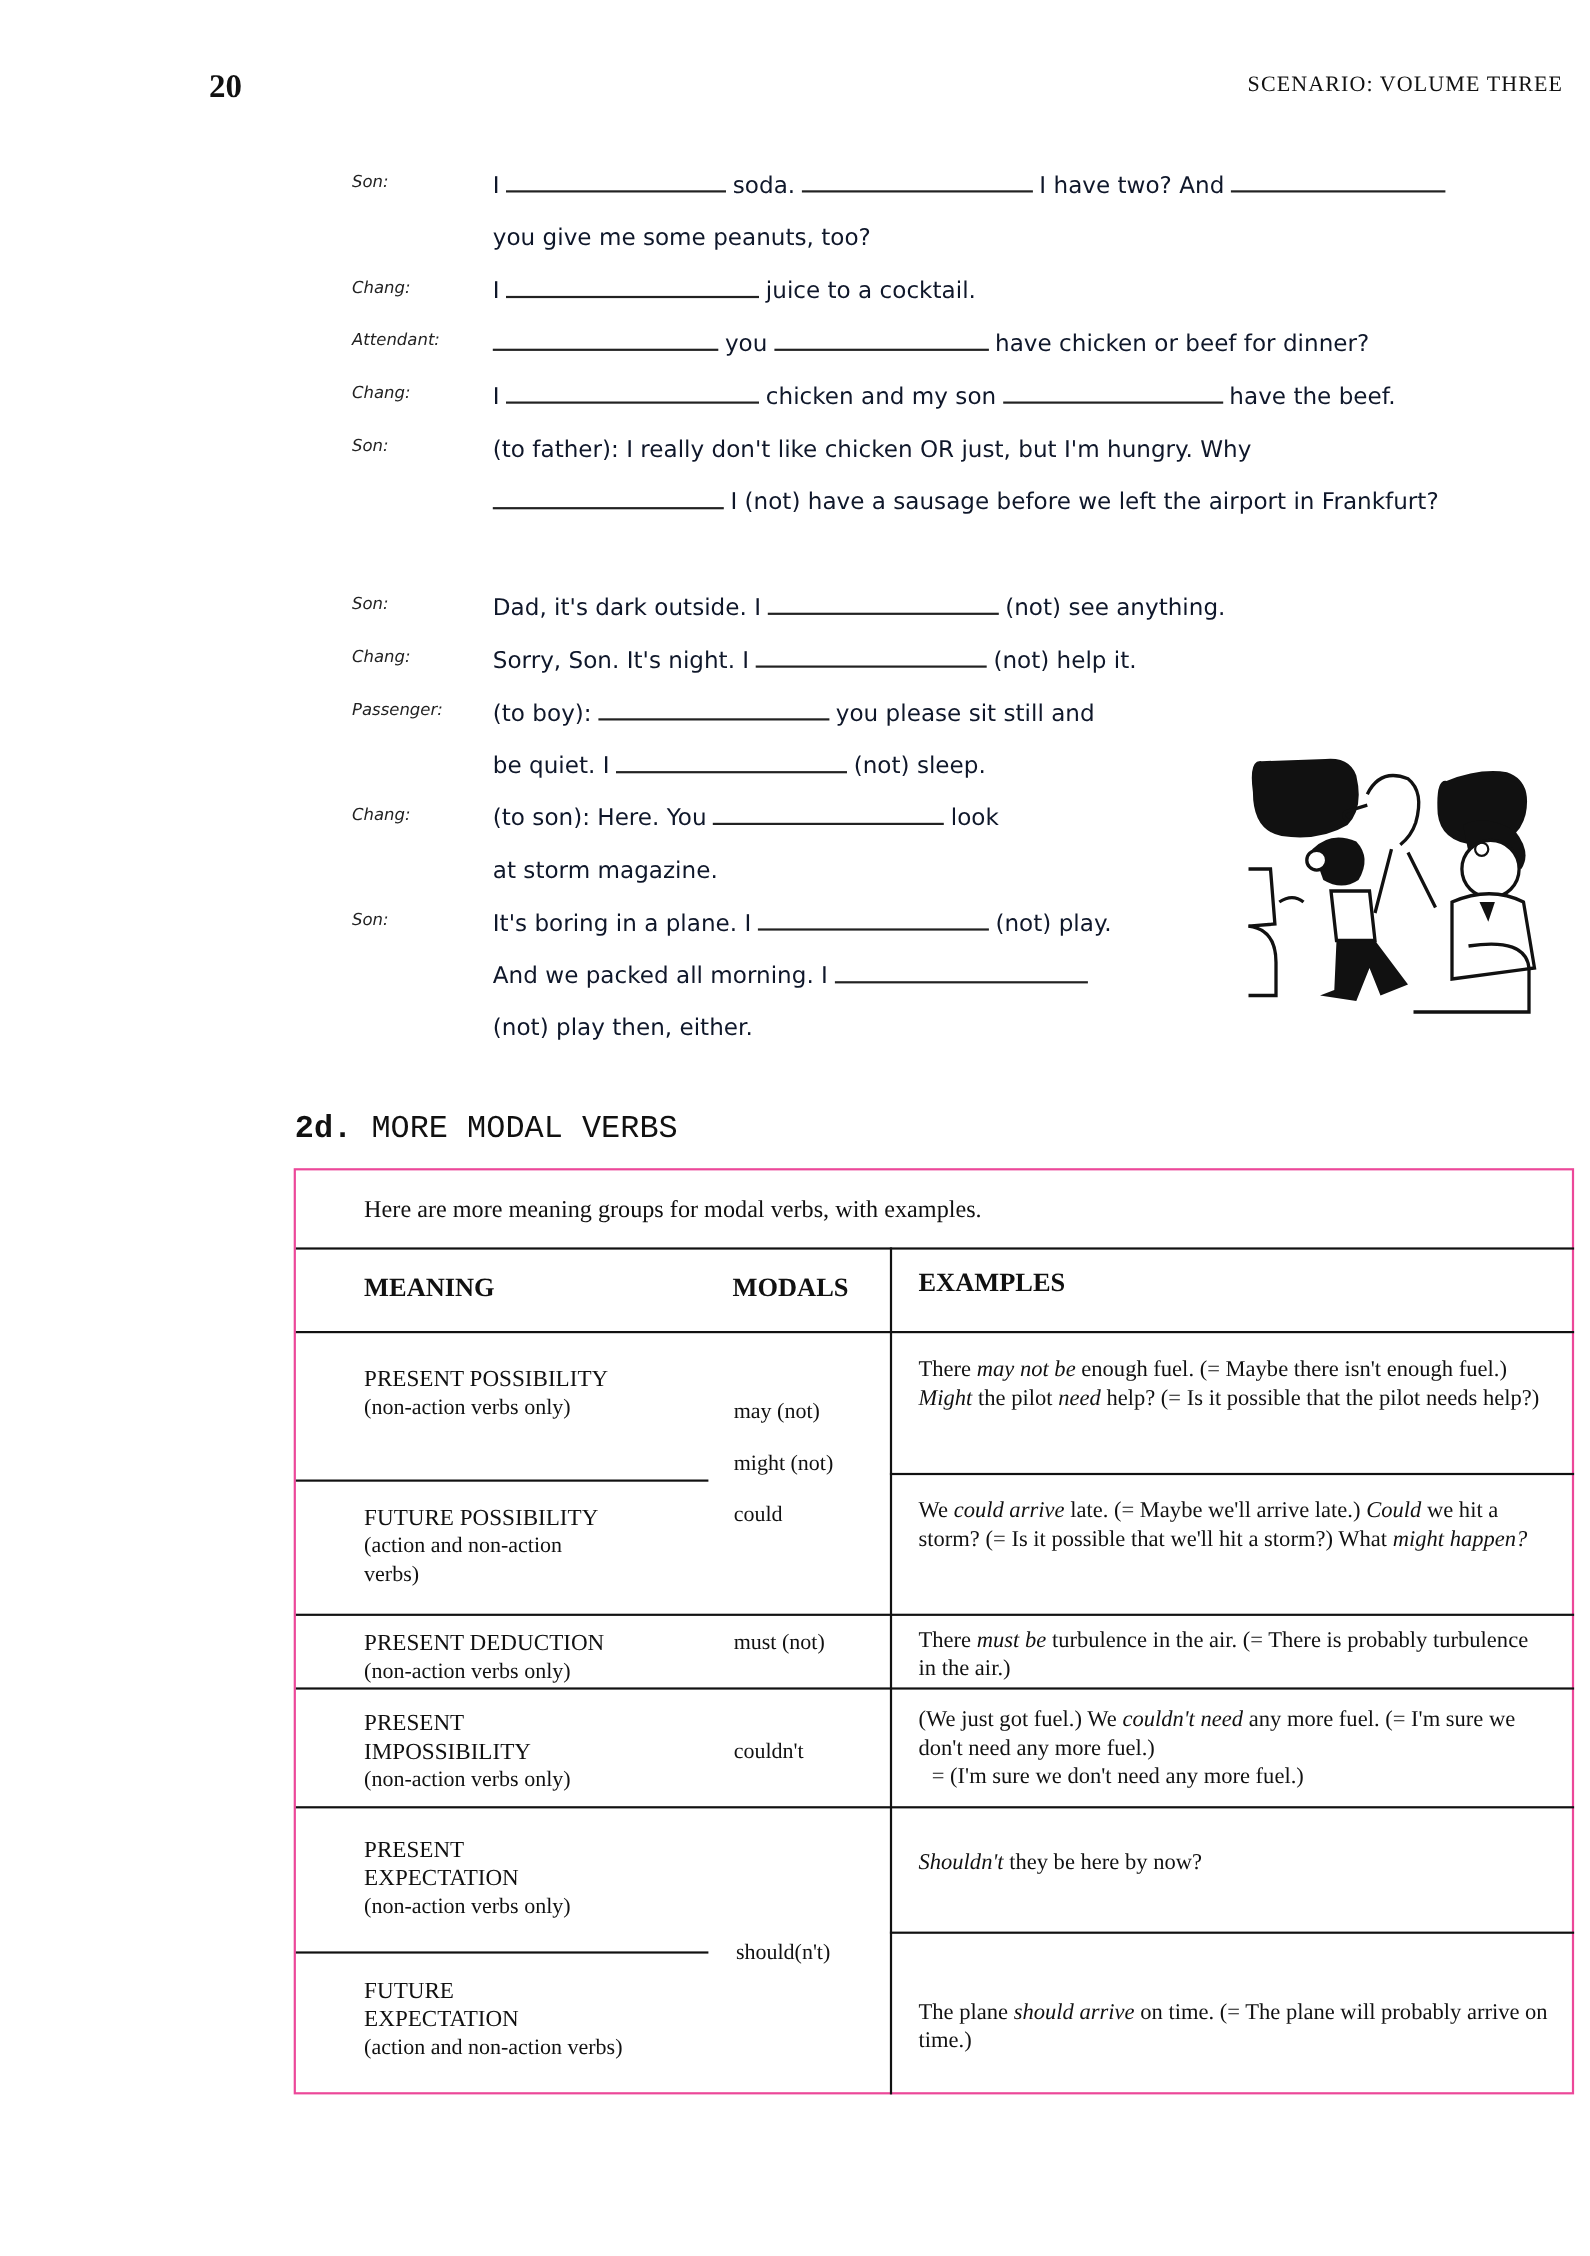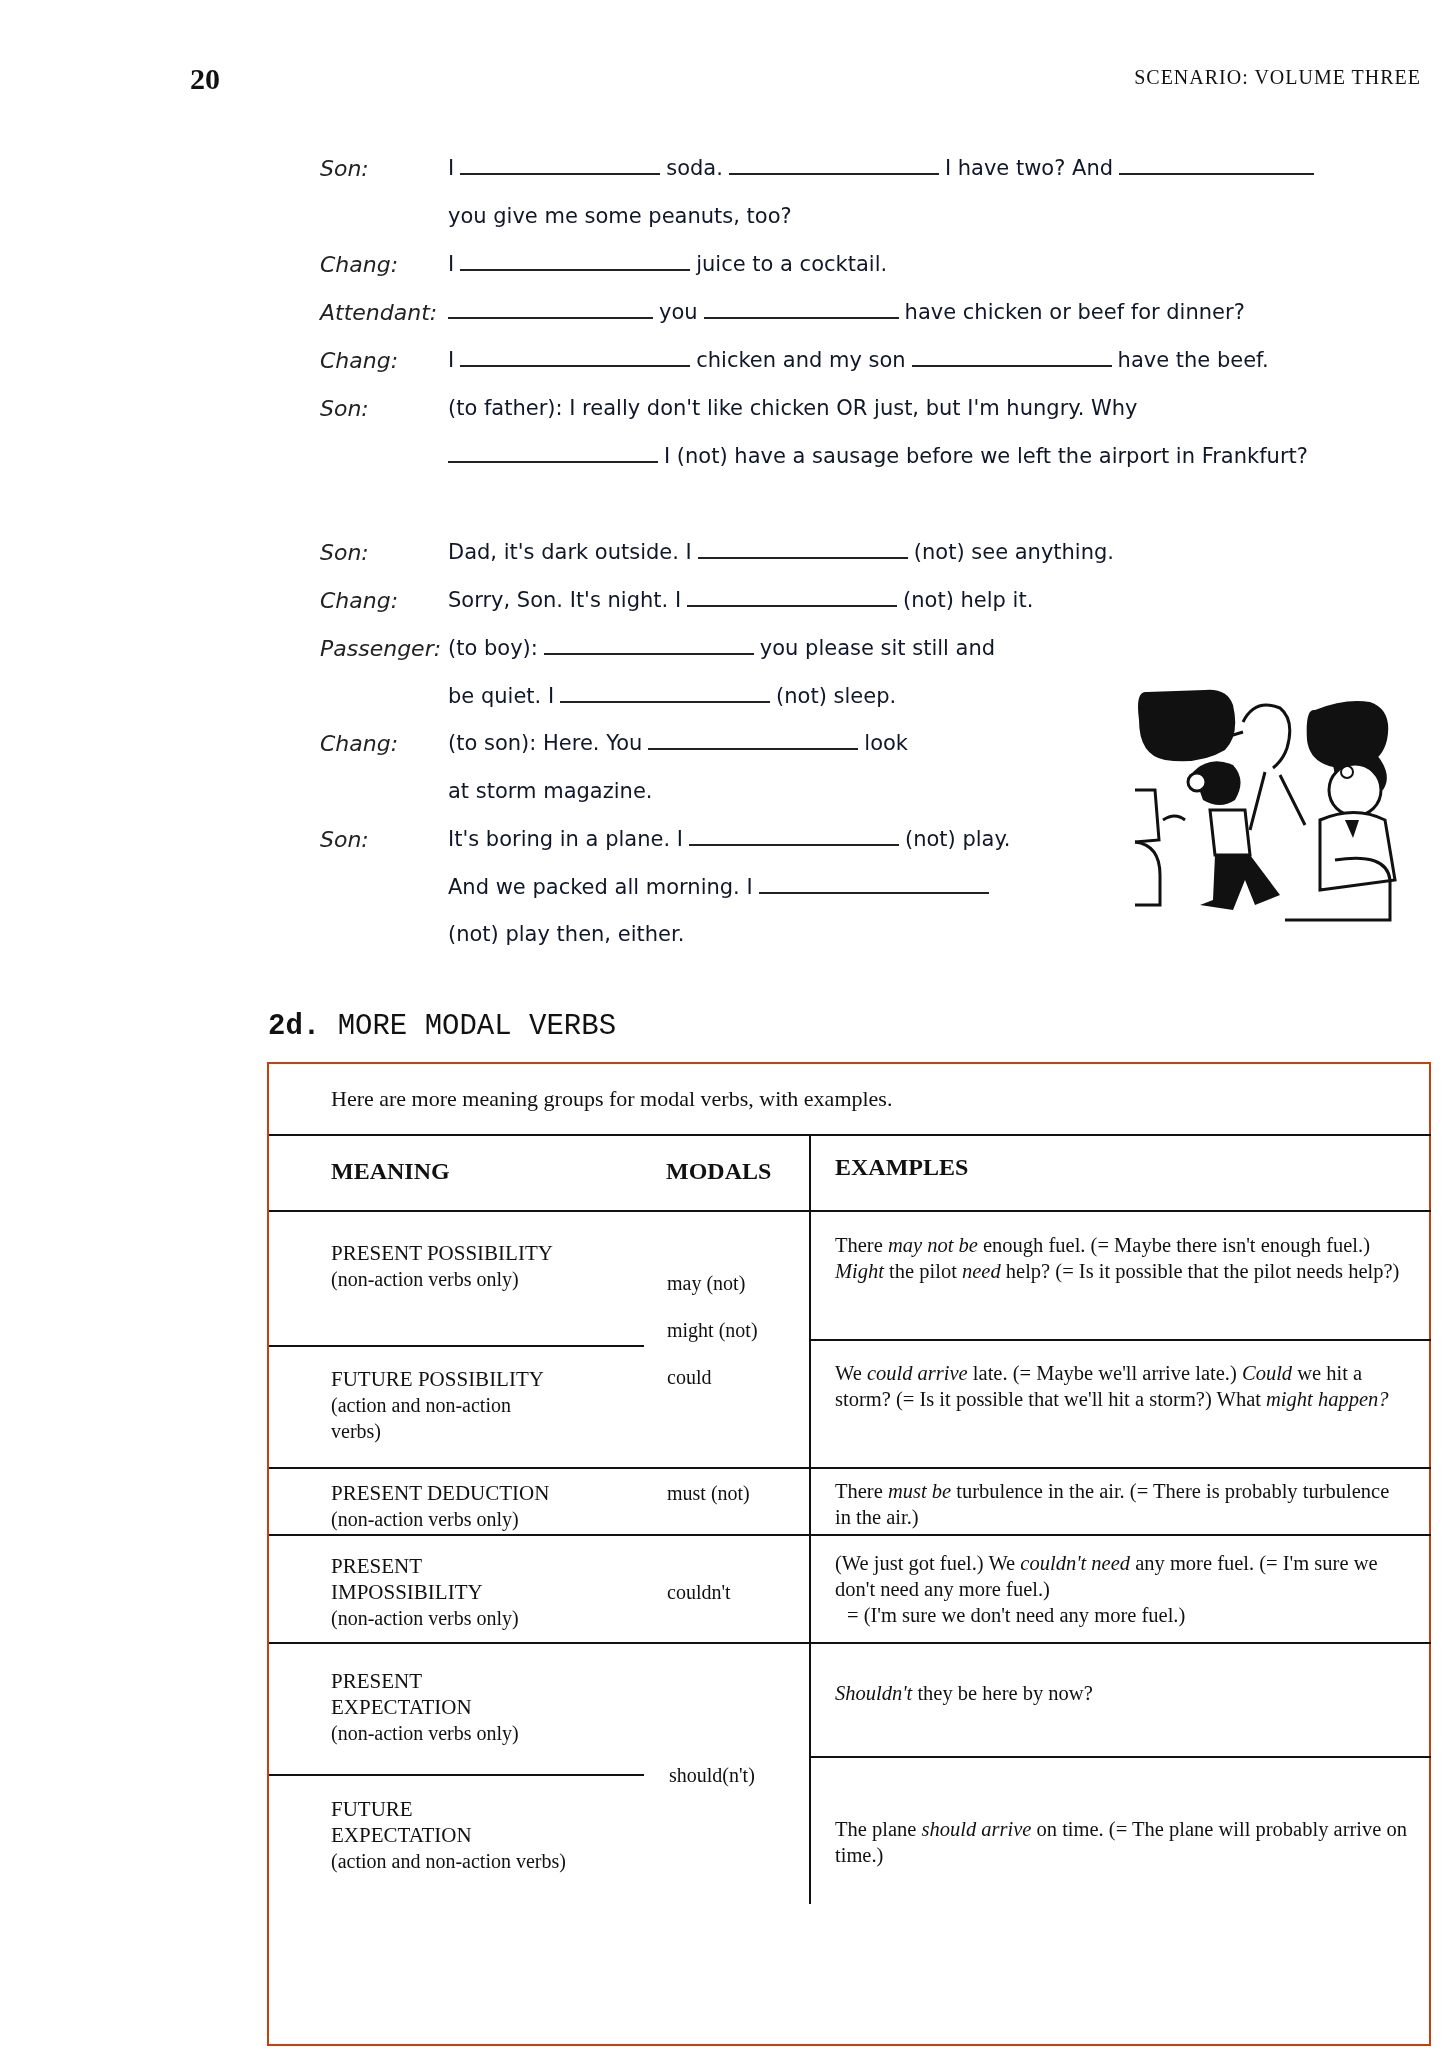--- a/index.html
+++ b/index.html
@@ -1,29 +1,29 @@
 <!DOCTYPE html>
 <html><head>
 <meta charset="utf-8">
 <style>
   html, body { margin:0; padding:0; background:#ffffff; }
   body { width:1445px; height:2051px; position:relative; overflow:hidden; color:#111; }
   .abs { position:absolute; }
   .serif { font-family:"Liberation Serif","DejaVu Serif",serif; }
   #page-num { left:190px; top:62px; font-size:30px; font-weight:bold; }
   #running-head { right:24px; top:66px; font-size:20px; letter-spacing:1px; }
-  .dlg-label { position:absolute; left:320px; font-style:italic; font-size:22px; font-family:"DejaVu Sans","Liberation Sans",sans-serif; font-weight:300; color:#222; }
+  .dlg-label { position:absolute; left:320px; font-style:italic; font-size:15px; font-family:"DejaVu Sans","Liberation Sans",sans-serif; font-weight:300; color:#222; }
   .dlg-line { position:absolute; left:448px; font-size:21px; font-family:"DejaVu Sans","Liberation Sans",sans-serif; color:#0f172a; white-space:nowrap; }
   .blank { display:inline-block; border-bottom:2px solid #222; height:1px; vertical-align:baseline; margin:0 6px; }
   .w200 { width:200px; } .w210 { width:210px; } .w230 { width:230px; } .w195 { width:195px; } .w205 { width:205px; }
   #cartoon { left:1115px; top:680px; width:310px; height:250px; }
   #section-heading { left:268px; top:1010px; font-size:29px; font-family:Liberation Mono, monospace; }
   #section-heading .num { font-weight:bold; }
   
-  #modal-table { left:267px; top:1062px; width:1164px; height:984px; border:2px solid #c2410c; box-sizing:border-box; font-family:"Liberation Serif","DejaVu Serif",serif; color:#111; }
+  #modal-table { left:267px; top:1062px; width:1164px; height:842px; border:2px solid #ec4899; box-sizing:border-box; font-family:"Liberation Serif","DejaVu Serif",serif; color:#111; }
   .hline { position:absolute; height:0; border-top:2px solid #111; }
   .vline { position:absolute; width:0; border-left:2px solid #111; }
   .cell { position:absolute; font-size:20px; line-height:26px; }
   .meaning-title { font-size:21px; line-height:26px; }
   .meaning-note { font-size:20px; line-height:26px; }
   .hdr { font-size:24px; font-weight:bold; }
   .ex { font-size:20.5px; line-height:26px; width:575px; }
   em { font-style:italic; }
 </style>
 </head>

